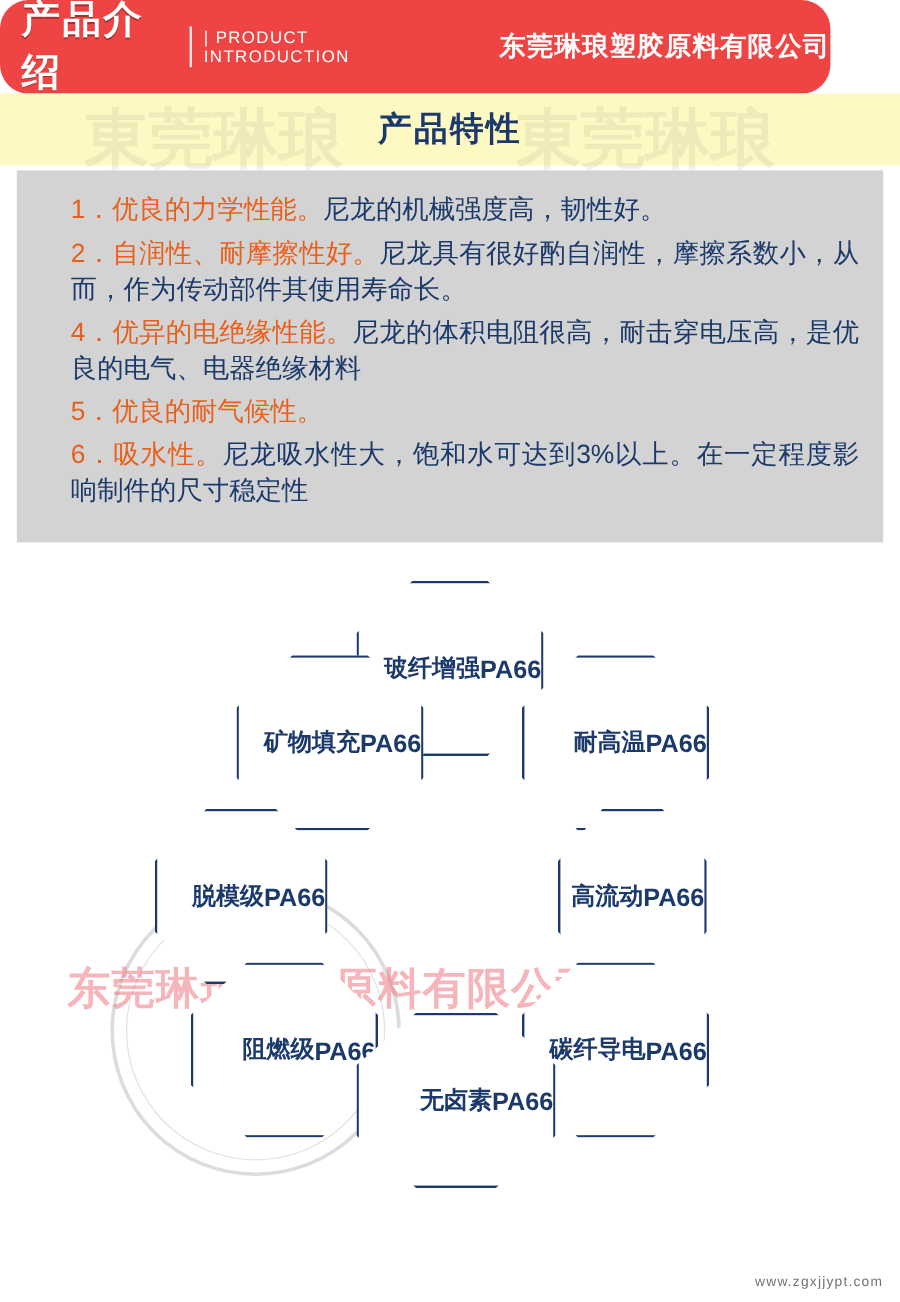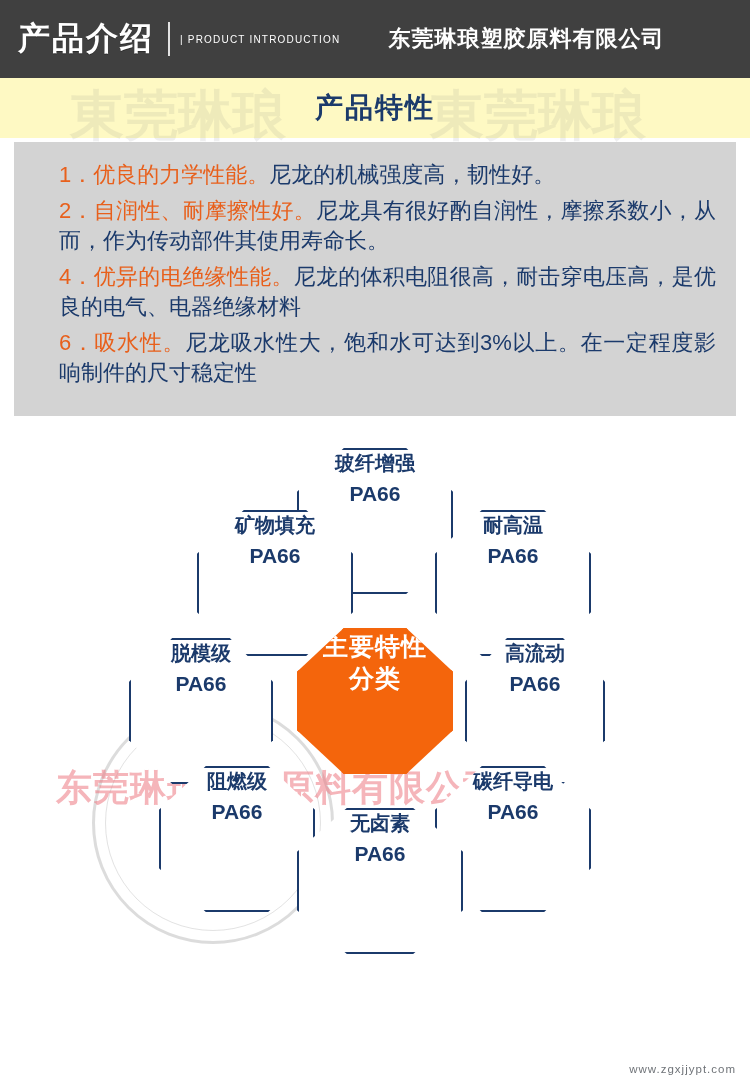--- a/index.html
+++ b/index.html
@@ -11,45 +11,46 @@
     height: 1085px;
     background: #ffffff;
     font-family: "Liberation Sans", sans-serif;
     overflow: hidden;
     position: relative;
   }
 
   
   .header {
     position: relative;
-    width: 750px;
+    width: 692px;
     height: 78px;
-    background: #404040;
+    background: #ef4444;
     display: flex;
     align-items: center;
     box-sizing: border-box;
+    border-radius: 24px;
   }
   .header-cn {
     color: #ffffff;
     font-size: 32px;
     font-weight: bold;
     letter-spacing: 2px;
     padding-left: 18px;
     text-shadow: 0 1px 0 rgba(0,0,0,.3);
   }
   .header-divider {
     width: 2px;
     height: 34px;
     background: #ffffff;
     margin: 0 10px 0 14px;
     opacity: .85;
   }
   .header-en {
     color: #ffffff;
-    font-size: 10px;
+    font-size: 14px;
     letter-spacing: 1.2px;
   }
   .header-company {
     color: #ffffff;
     font-size: 22px;
     font-weight: bold;
     letter-spacing: 1px;
     margin-left: 48px;
     white-space: nowrap;
   }
@@ -177,23 +178,23 @@
   }
 
   .oct {
     position: absolute;
     box-sizing: border-box;
     background: #ffffff;
     border: 2px solid #1b3a6b;
     -webkit-clip-path: polygon(30% 0%, 70% 0%, 100% 30%, 100% 70%, 70% 100%, 30% 100%, 0% 70%, 0% 30%);
     clip-path: polygon(30% 0%, 70% 0%, 100% 30%, 100% 70%, 70% 100%, 30% 100%, 0% 70%, 0% 30%);
     display: flex;
-    flex-direction: column;
+    flex-direction: row;
     align-items: center;
-    justify-content: flex-start;
+    justify-content: flex-end;
     color: #1b3a6b;
   }
   .oct .cn {
     font-size: 20px;
     font-weight: bold;
     line-height: 26px;
   }
   .oct .pa {
     font-size: 21px;
     font-weight: bold;
@@ -244,20 +245,23 @@
   <div class="feature-item">
     <span class="num">1．</span><span class="lead">优良的力学性能。</span><span class="rest">尼龙的机械强度高，韧性好。</span>
   </div>
   <div class="feature-item">
     <span class="num">2．</span><span class="lead">自润性、耐摩擦性好。</span><span class="rest">尼龙具有很好酌自润性，摩擦系数小，从而，作为传动部件其使用寿命长。</span>
   </div>
   <div class="feature-item">
     <span class="num">4．</span><span class="lead">优异的电绝缘性能。</span><span class="rest">尼龙的体积电阻很高，耐击穿电压高，是优良的电气、电器绝缘材料</span>
   </div>
   <div class="feature-item">
+    <span class="num">5．</span><span class="lead">优良的耐气候性。</span><span class="rest"></span>
+  </div>
+  <div class="feature-item">
     <span class="num">6．</span><span class="lead">吸水性。</span><span class="rest">尼龙吸水性大，饱和水可达到3%以上。在一定程度影响制件的尺寸稳定性</span>
   </div>
 </div>
 
 <div class="diagram">
 
   <div class="stamp">
     <div class="stamp-text">琳琅塑胶</div>
   </div>
 
@@ -278,26 +282,22 @@
     <div class="oct" style="left:421px; top:76px; width:156px; height:146px;">
       <div class="cn">耐高温</div>
       <div class="pa">PA66</div>
     </div>
 
     <div class="oct" style="left:115px; top:204px; width:144px; height:146px;">
       <div class="cn">脱模级</div>
       <div class="pa">PA66</div>
     </div>
 
-    <div class="oct center" style="left:283px; top:194px; width:156px; height:146px;">
-      <div class="cn">主要特性</div>
-      <div class="cn">分类</div>
-    </div>
-
-    <div class="oct" style="left:451px; top:204px; width:140px; height:146px;">
+
+    <div class="oct" style="left:451px; top:204px; width:124px; height:146px;">
       <div class="cn">高流动</div>
       <div class="pa">PA66</div>
     </div>
 
     <div class="oct" style="left:145px; top:332px; width:156px; height:146px;">
       <div class="cn">阻燃级</div>
       <div class="pa">PA66</div>
     </div>
 
     <div class="oct" style="left:421px; top:332px; width:156px; height:146px;">

